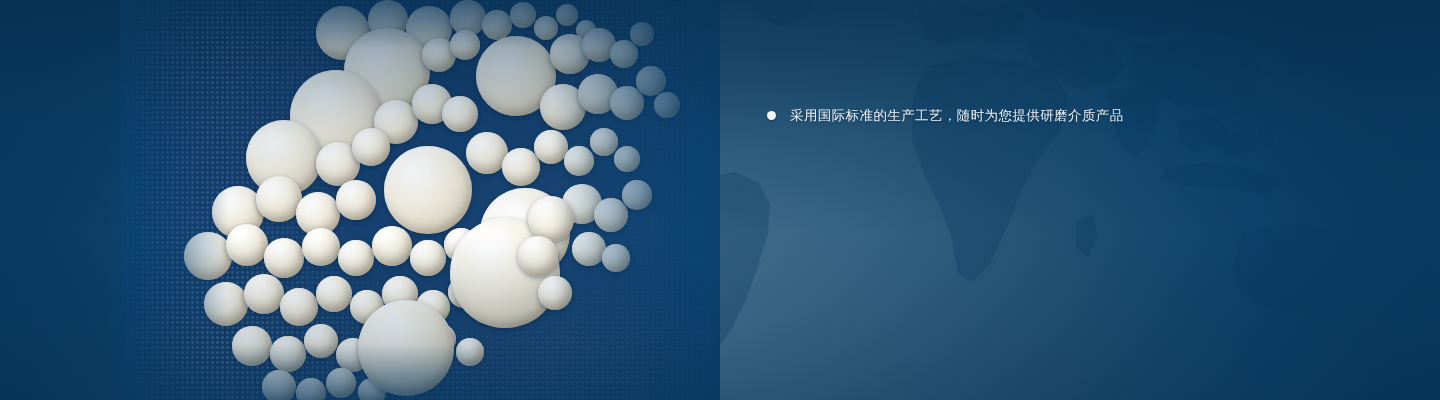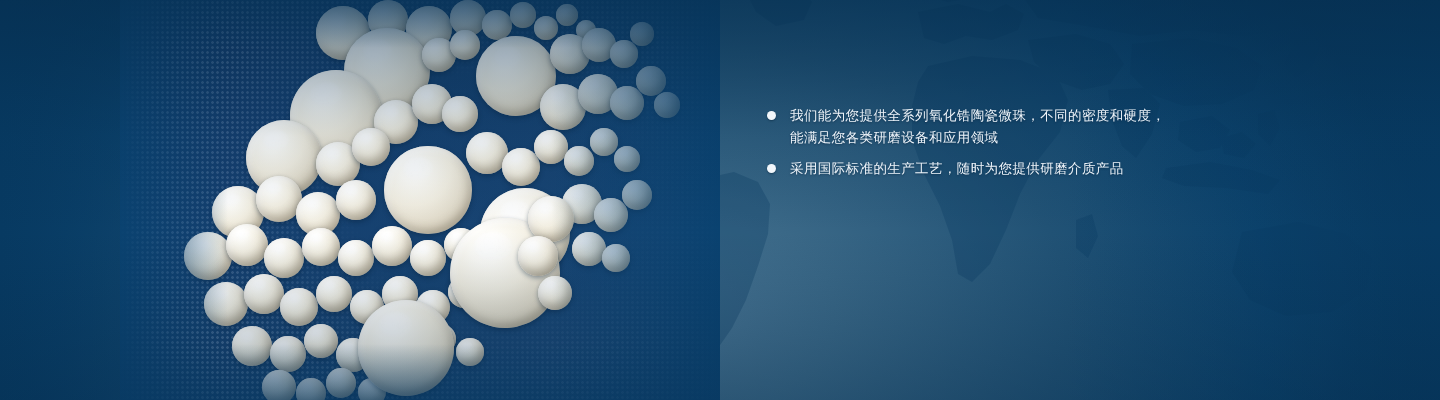--- a/index.html
+++ b/index.html
@@ -304,23 +304,18 @@
     <div class="beads-fade"></div>
   </div>
 
   <div class="bg-topdark"></div>
 
   <div class="text-col">
 
     <ul class="bullets">
       <li class="bullet-row">
         <span class="dot"></span>
-        <span class="bullet-text">我们能为您提供全系列氧化锆陶瓷微珠，不同的密度和硬度，</span>
-        <span class="bullet-text-2">能满足您各类研磨设备和应用领域</span>
-      </li>
-      <li class="bullet-row">
-        <span class="dot"></span>
         <span class="bullet-text">采用国际标准的生产工艺，随时为您提供研磨介质产品</span>
       </li>
     </ul>
   </div>
 
 </div>
 
 </body></html>

